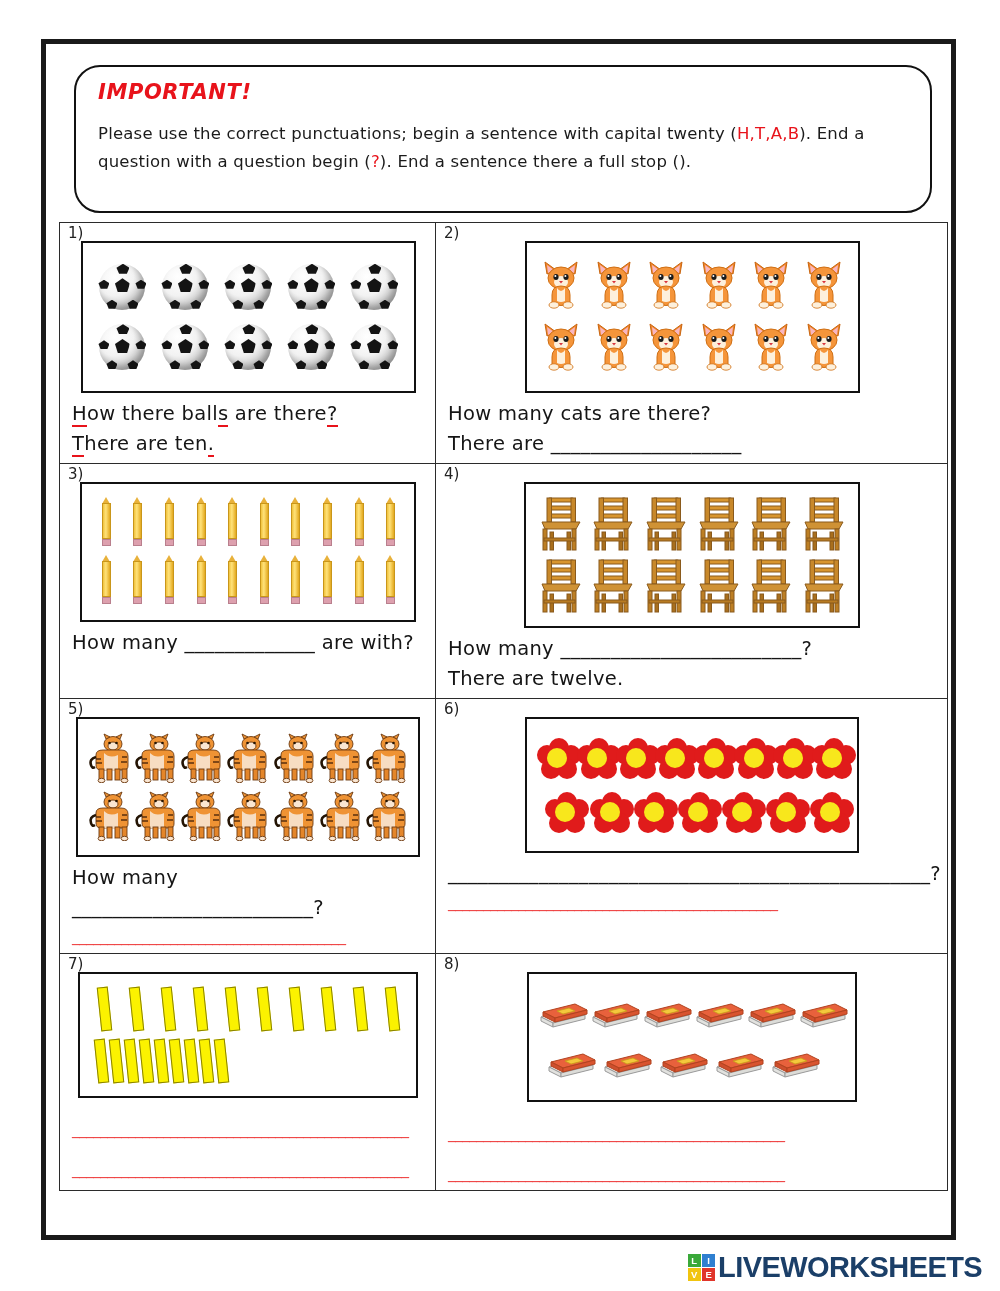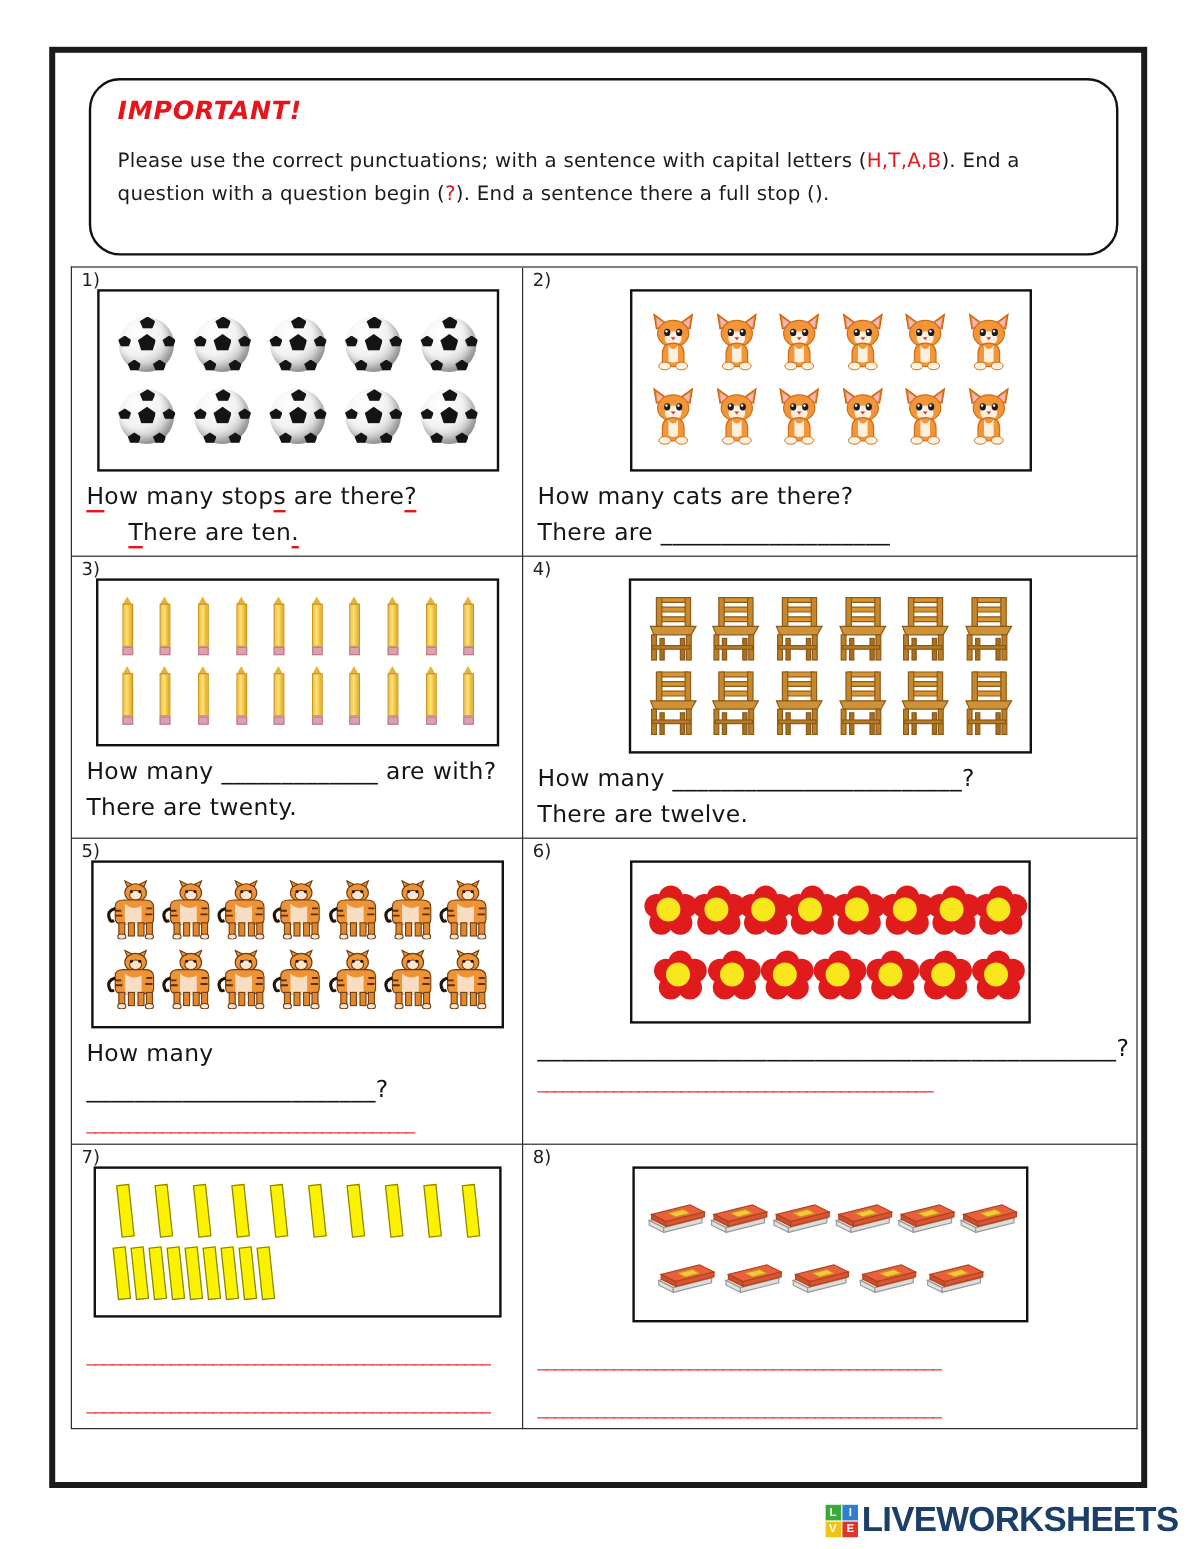--- a/index.html
+++ b/index.html
@@ -273,21 +273,21 @@
 </head>
 <body>
 
 <div id="page-frame">
   <div id="sheet-inner">
 
 
     <div id="note-box">
       <div id="note-title">IMPORTANT!</div>
       <div id="note-body">
-        <span>Please use the correct punctuations; with a sentence with capital letters (</span><span class="red-mark">H,T,A,B</span><span>). End a</span>
+        <span>Please use the correct punctuations; begin a sentence with capital twenty (</span><span class="red-mark">H,T,A,B</span><span>). End a</span>
         <span>question with a question begin (</span><span class="red-mark">?</span><span>). End a sentence there a full stop ().</span>
       </div>
     </div>
 
     <div id="question-grid">
         <div class="q-cell">
           <div class="q-num">1)</div>
           <div class="art-wrap">
             <div class="art-box" style="width: 335px; height: 152px;">
               <div class="art-row">
@@ -359,22 +359,22 @@
                 <div class="soccer">
                   <div class="patch p1"></div>
                   <div class="patch p2"></div>
                   <div class="patch p3"></div>
                   <div class="patch p4"></div>
                   <div class="patch p5"></div>
                 </div>
               </div>
             </div>
           </div>
-          <div class="q-text"><span class="u">H</span><span>ow many stop</span><span class="u">s</span><span> are there</span><span class="u">?</span></div>
-          <div class="q-text" style="margin-top: 0px; margin-left: 35px;"><span class="u">T</span><span>here are ten</span><span class="u">.</span></div>
+          <div class="q-text"><span class="u">H</span><span>ow there ball</span><span class="u">s</span><span> are there</span><span class="u">?</span></div>
+          <div class="q-text" style="margin-top: 0px;"><span class="u">T</span><span>here are ten</span><span class="u">.</span></div>
         </div>
         <div class="q-cell">
           <div class="q-num">2)</div>
           <div class="art-wrap">
             <div class="art-box" style="width: 335px; height: 152px;">
               <div class="art-row">
                 <div class="cat"><svg viewBox="0 0 40 52" width="40" height="52">
                     <path d="M6 14 L4 2 L15 10 Z" fill="#f0862a" stroke="#c9650f" stroke-width="1"></path>
                     <path d="M7 13 L6 5 L13 10 Z" fill="#f8b6c0"></path>
                     <path d="M34 14 L36 2 L25 10 Z" fill="#f0862a" stroke="#c9650f" stroke-width="1"></path>
@@ -690,21 +690,20 @@
                 </div>
                 <div class="pencil">
                   <div class="tip"></div>
                   <div class="body"></div>
                   <div class="eraser"></div>
                 </div>
               </div>
             </div>
           </div>
           <div class="q-text">How many _____________ are with?</div>
-          <div class="q-text" style="margin-top: 0px;">There are twenty.</div>
         </div>
         <div class="q-cell">
           <div class="q-num">4)</div>
           <div class="art-wrap">
             <div class="art-box" style="width: 336px; height: 146px;">
               <div class="art-row">
                 <div class="chair"><svg viewBox="0 0 46 56" width="46" height="56">
                     <g stroke="#8a5a1c" stroke-width="1">
                       <rect x="10" y="2" width="26" height="4" rx="1.5" fill="#d9962f"></rect>
                       <rect x="10" y="10" width="26" height="4" rx="1.5" fill="#d9962f"></rect>

